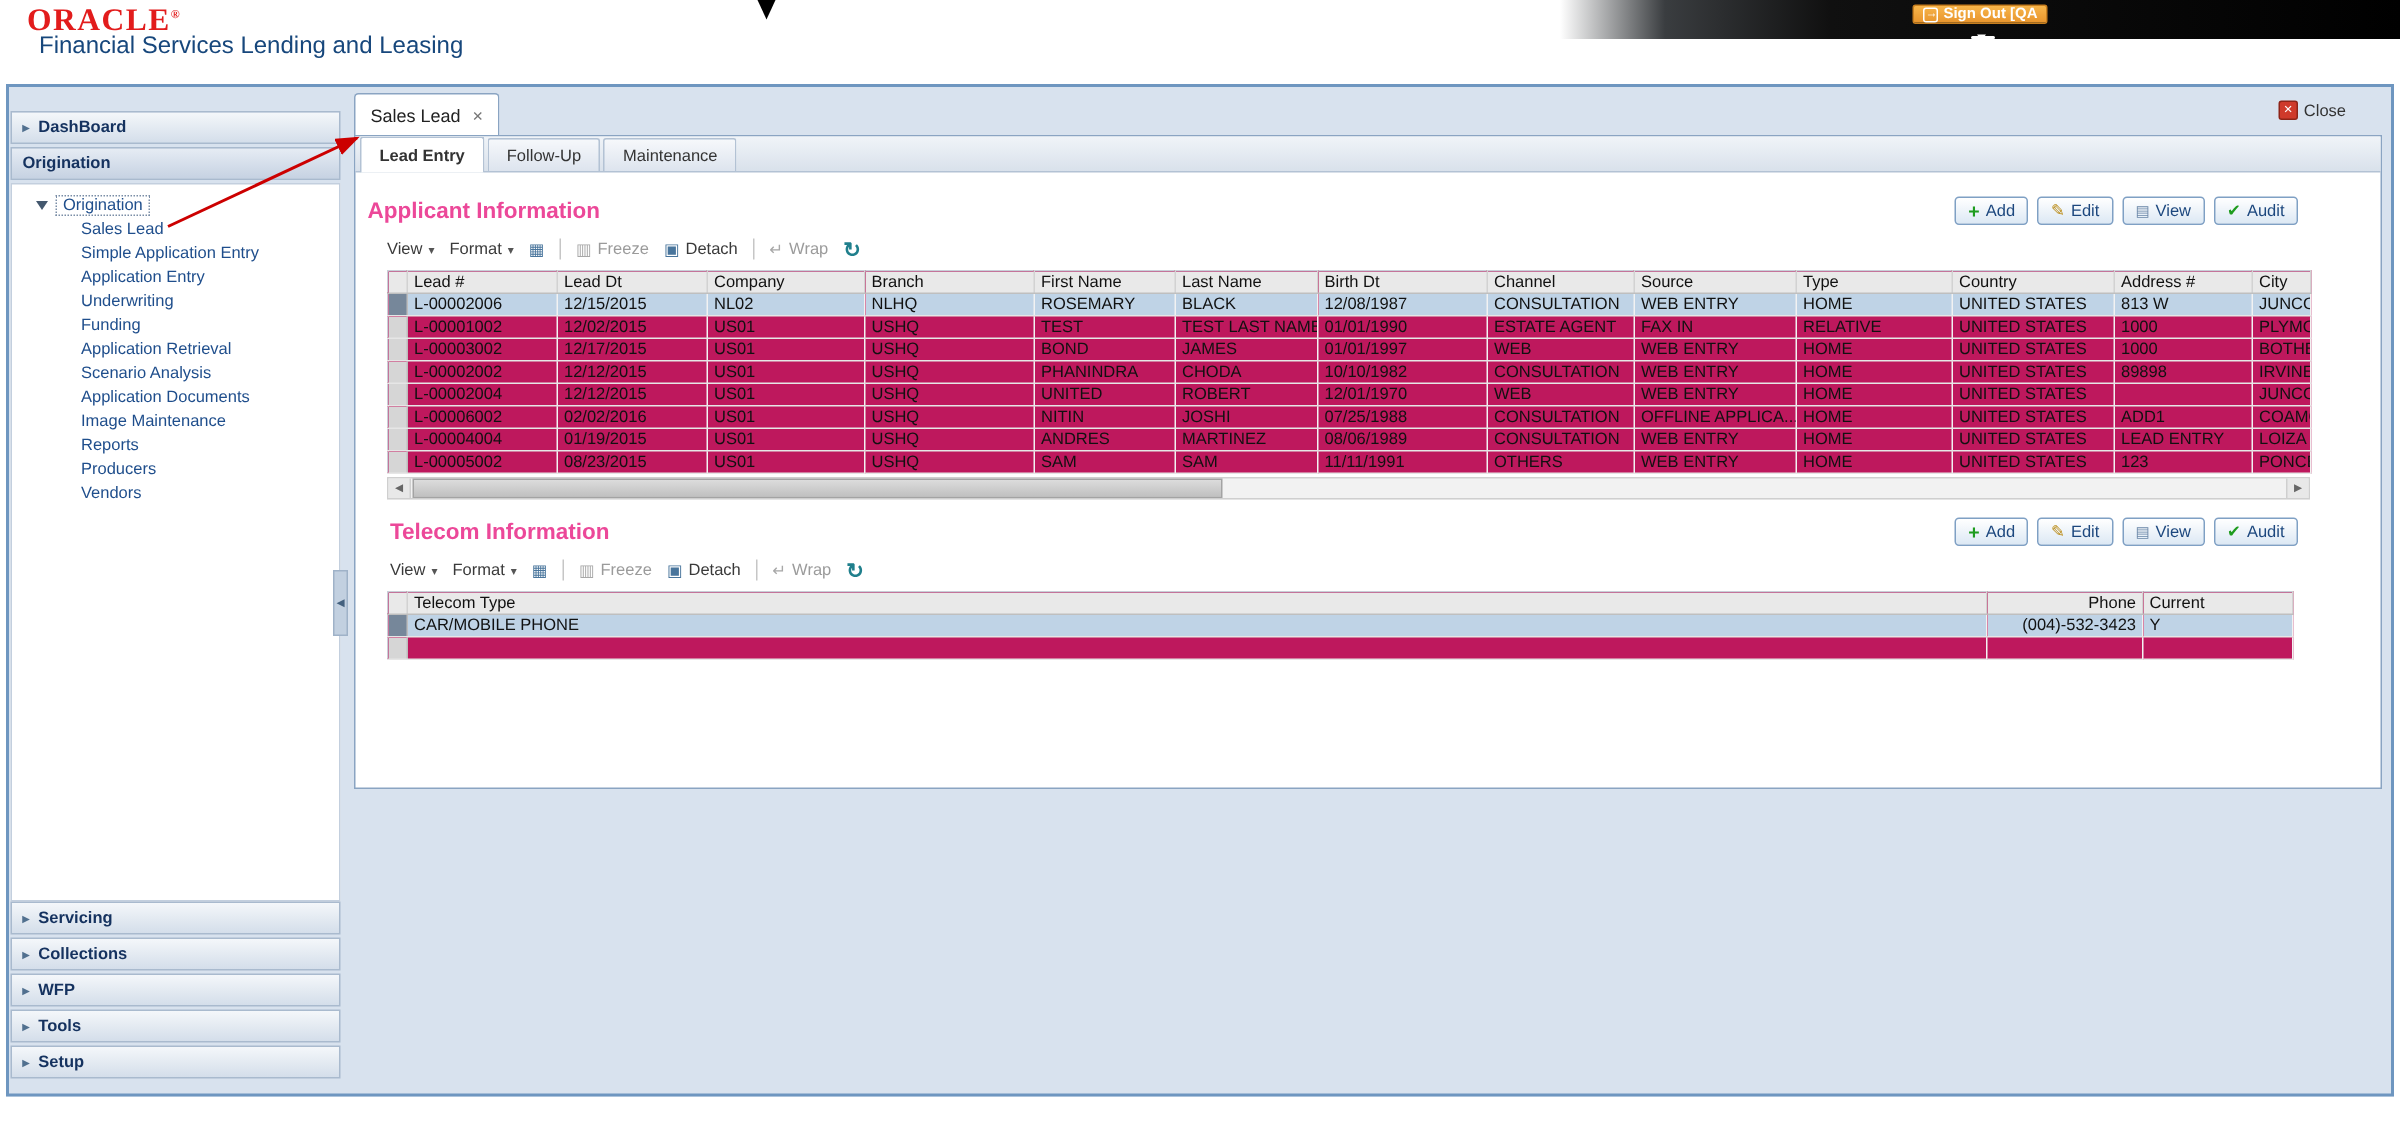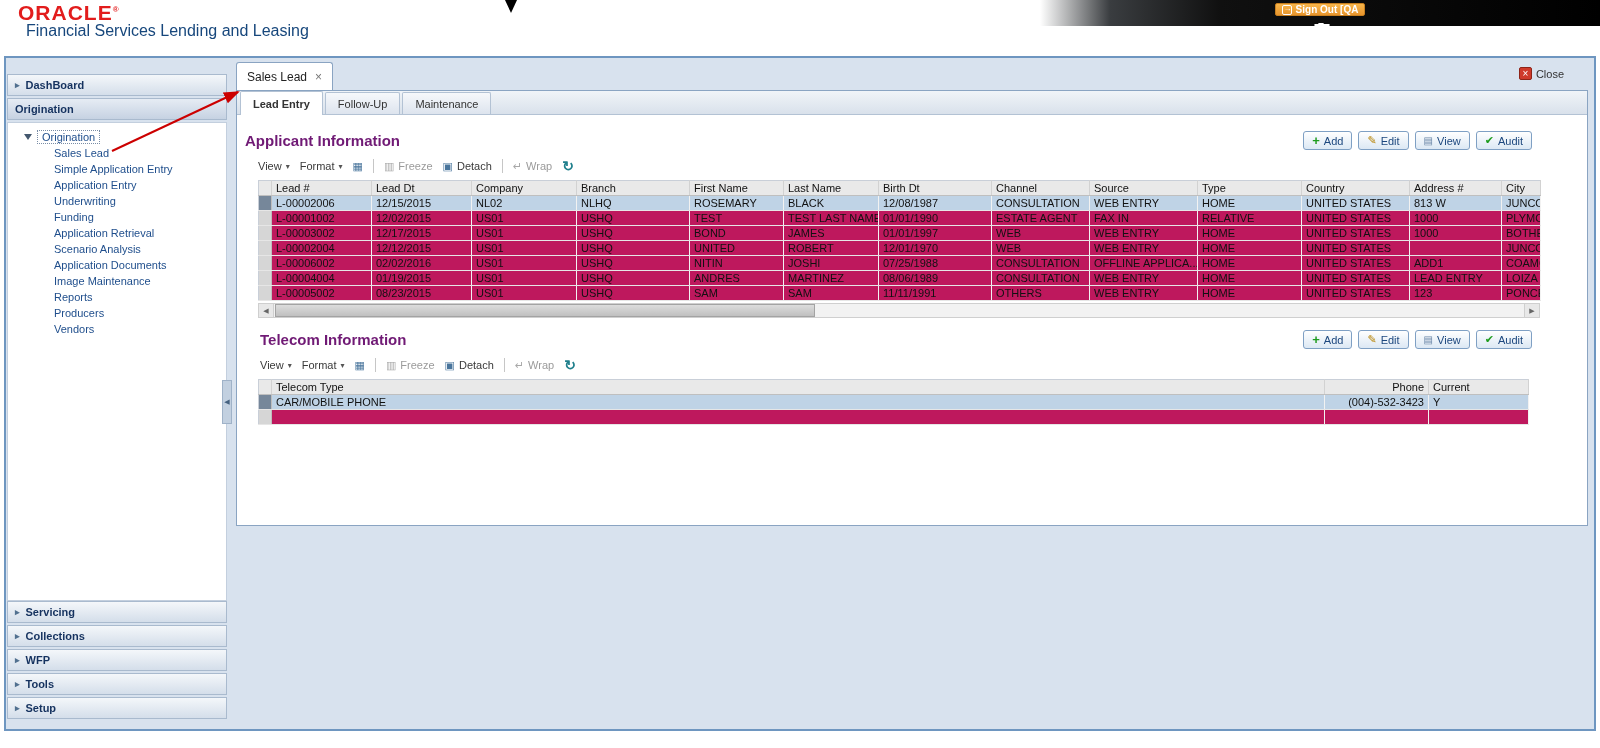--- a/index.html
+++ b/index.html
@@ -8,21 +8,21 @@
     font-family: "Liberation Sans", sans-serif;
     font-size: 11px;
     background: #ffffff;
     position: relative;
     overflow: hidden;
     color:#222;
   }
 
   
   .top-header { position:absolute; top:0; left:0; width:1600px; height:44px; background:#fff; }
-  .oracle-logo { position:absolute; left:18px; top:1px; font-size:21px; font-weight:bold; color:#e21c1c; letter-spacing:1px; }
+  .oracle-logo { position:absolute; left:18px; top:1px; font-size:21px; font-weight:bold; color:#e21c1c; letter-spacing:1px;font-family:Liberation Serif, serif; }
   .oracle-logo sup { font-size:8px; }
   .subtitle { position:absolute; left:26px; top:22px; font-size:16px; color:#17477c; }
   .top-user-bar {
     position:absolute; right:0; top:0; height:26px; width:560px;
     background:linear-gradient(to right, rgba(90,94,98,0) 0px, #3a3d40 70px, #101010 180px, #000 100%);
     display:flex; align-items:center; justify-content:flex-end; gap:8px; padding:0 10px; color:#fff;flex-direction:column;
   }
   .user-icon { position:relative; width:12px; height:12px; display:inline-block; }
   .user-icon::before { content:''; position:absolute; top:0; left:3px; width:6px; height:6px; border-radius:50%; background:#f5a623; }
   .user-icon::after { content:''; position:absolute; bottom:0; left:1px; width:10px; height:5px; border-radius:5px 5px 0 0; background:#f5a623; }
@@ -76,21 +76,21 @@
   .panel { position:absolute; left:8px; right:6px; top:32px; height:436px; background:#fff; border:1px solid #8aa4c2; }
   .subtabs { height:24px; background:linear-gradient(#f0f4f8,#d9e1eb); border-bottom:1px solid #b3c2d4;
     display:flex; align-items:flex-end; padding-left:3px; }
   .subtab { height:22px; display:flex; align-items:center; padding:0 12px; border:1px solid #b3c2d4; border-bottom:none;
     margin-right:2px; background:linear-gradient(#f6f8fb,#dde4ee); border-radius:2px 2px 0 0; color:#333; cursor:pointer; }
   .subtab.active { background:#fff; font-weight:bold; height:24px; margin-bottom:-1px; }
 
   .panel-body { padding:0 0 0 8px; position:relative; }
   .section-head { display:flex; align-items:center; justify-content:space-between; padding:16px 55px 4px 0; }
   .section-head.detail-head { padding-top:12px; padding-left:15px;gap:19px; }
-  .section-title { font-size:15px; font-weight:bold; color:#701a75; }
+  .section-title { font-size:15px; font-weight:bold; color:#ec4899; }
   .actions { display:flex; gap:6px; }
   .act-btn { display:inline-flex; align-items:center; gap:4px; height:19px; padding:0 8px;
     border:1px solid #7fa0c4; border-radius:3px; background:linear-gradient(#ffffff,#dce8f4);
     color:#1c477e; font-size:11px; cursor:pointer; font-family:inherit; }
   .ic-add { color:#1e9c1e; font-weight:bold; font-size:13px; line-height:11px; }
   .ic-edit { color:#b8860b; font-size:11px; }
   .ic-view { color:#6b87a8; font-size:10px; }
   .ic-audit { color:#1e9c1e; font-size:11px; }
 
   .toolbar { display:flex; align-items:center; gap:10px; height:20px; margin:2px 0 4px 13px; color:#3a3a3a; }
@@ -349,20 +349,36 @@
                 <td>01/01/1997</td>
                 <td>WEB</td>
                 <td>WEB ENTRY</td>
                 <td>HOME</td>
                 <td>UNITED STATES</td>
                 <td>1000</td>
                 <td>BOTHELL</td>
               </tr>
               <tr>
                 <td class="gutter"></td>
+                <td>L-00002002</td>
+                <td>12/12/2015</td>
+                <td>US01</td>
+                <td>USHQ</td>
+                <td>PHANINDRA</td>
+                <td>CHODA</td>
+                <td>10/10/1982</td>
+                <td>CONSULTATION</td>
+                <td>WEB ENTRY</td>
+                <td>HOME</td>
+                <td>UNITED STATES</td>
+                <td>89898</td>
+                <td>IRVINE</td>
+              </tr>
+              <tr>
+                <td class="gutter"></td>
                 <td>L-00002004</td>
                 <td>12/12/2015</td>
                 <td>US01</td>
                 <td>USHQ</td>
                 <td>UNITED</td>
                 <td>ROBERT</td>
                 <td>12/01/1970</td>
                 <td>WEB</td>
                 <td>WEB ENTRY</td>
                 <td>HOME</td>

